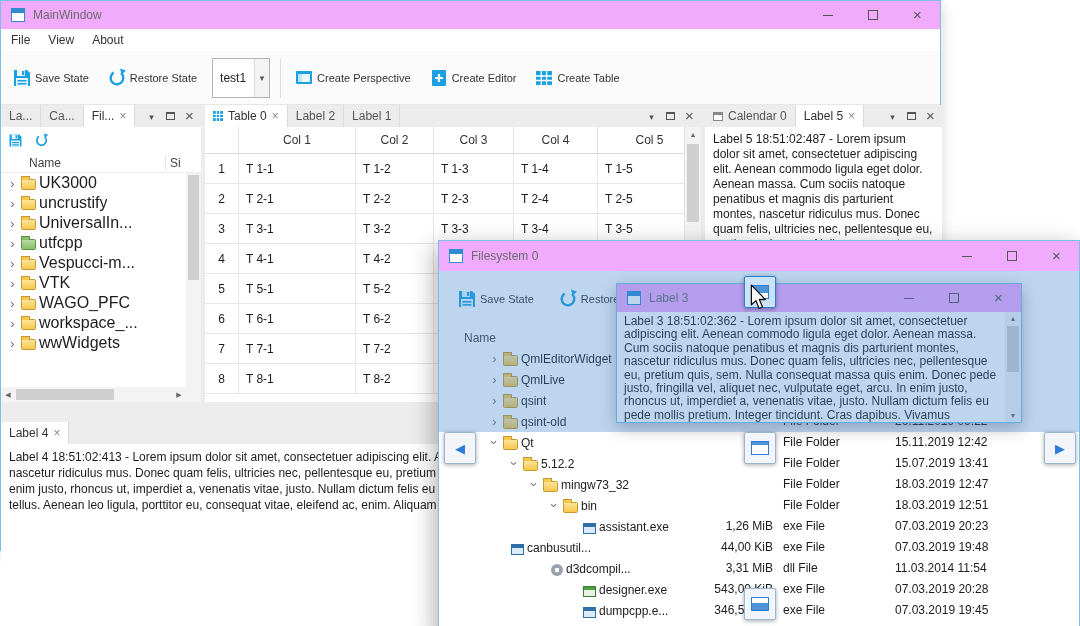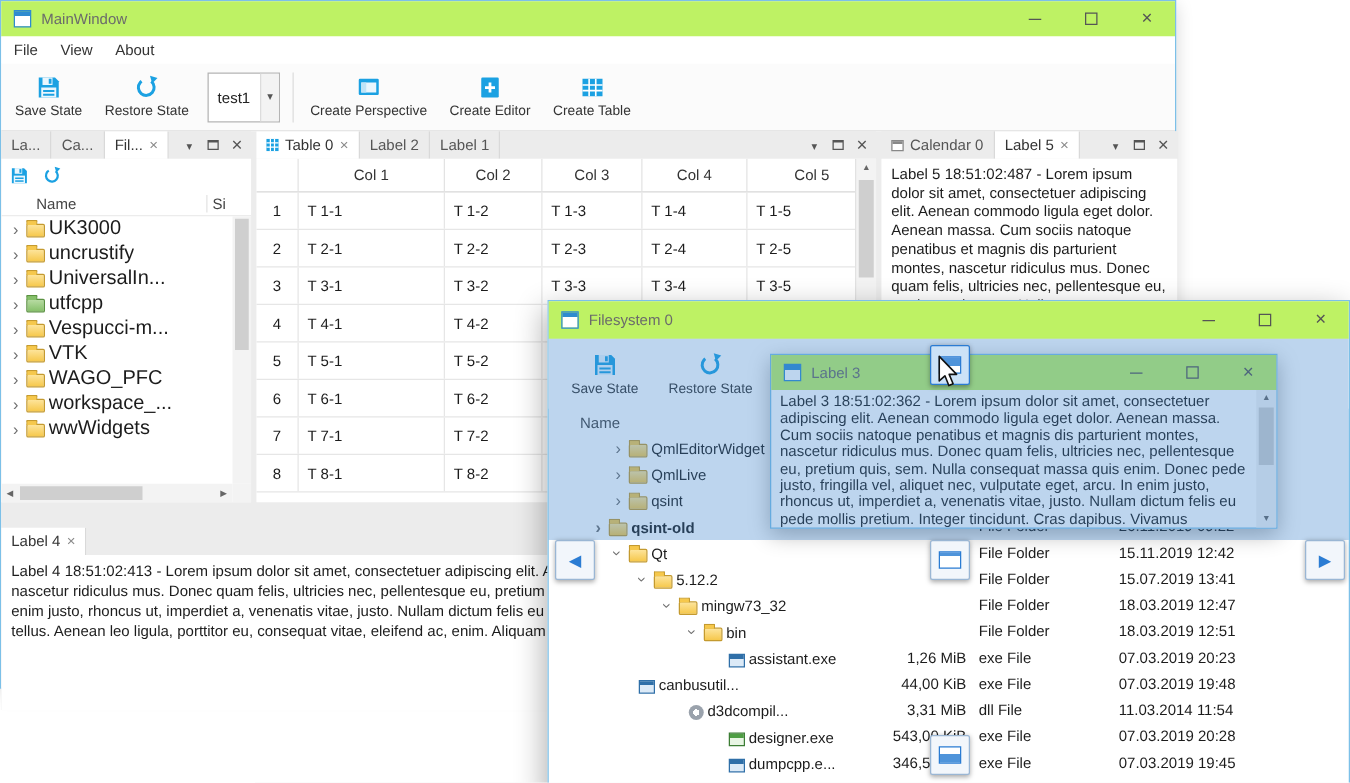--- a/index.html
+++ b/index.html
@@ -2,35 +2,35 @@
 <html><head>
 <meta charset="utf-8">
 <style>
 *{box-sizing:border-box;margin:0;padding:0}
 html,body{width:1080px;height:626px}
 body{font-family:"Liberation Sans","DejaVu Sans",sans-serif;background:#fff;overflow:hidden}
 .screen{position:relative;width:1080px;height:626px;background:#fff;overflow:hidden}
 
 
 .win{position:absolute;border:1px solid #7cc0e8;background:#fff}
-.titlebar{height:28px;display:flex;align-items:center;background:#bef264;padding-left:10px;gap:8px;position:relative}
+.titlebar{height:28px;display:flex;align-items:center;background:#f0abfc;padding-left:10px;gap:8px;position:relative}
 .t-title{font-size:12px;color:#6b6b6b;white-space:nowrap}
 .app-icon{width:14px;height:14px;border:1px solid #2e8bd0;background:linear-gradient(#2e8bd0 0 4px,#fff 4px);flex:0 0 14px}
 .win-controls{margin-left:auto;display:flex;height:100%}
 .wc{width:45px;display:flex;align-items:center;justify-content:center}
 .g-min{width:10px;height:1px;background:#555}
 .g-max{width:10px;height:10px;border:1px solid #555}
 .g-closex::before{content:"×";font-size:15px;color:#555;line-height:1}
 
 
 .main-win{left:0;top:0;width:941px;height:551px;box-shadow:0 4px 14px rgba(0,0,0,.18);z-index:10}
 .menubar{height:22px;display:flex;align-items:center;background:#fff;padding-left:1px}
 .menu-item{font-size:12px;color:#333;padding:3px 9px}
 .toolbar{height:54px;display:flex;align-items:center;background:#fbfbfb;border-bottom:1px solid #e6e6e6;padding:0 2px}
-.tb-btn{display:flex;flex-direction:column;align-items:center;justify-content:center;gap:3px;padding:3px 9px;font-size:11px;color:#333;height:50px;white-space:nowrap}
+.tb-btn{display:flex;align-items:center;justify-content:space-between;gap:3px;padding:3px 9px;font-size:11px;color:#333;height:50px;white-space:nowrap}
 .combo{height:40px;display:flex;align-items:center;border:1px solid #b4b4b4;background:#fff;margin:0 6px;padding-left:7px;font-size:12px;color:#222}
 .combo-arrow{width:15px;height:100%;display:flex;align-items:center;justify-content:center;margin-left:8px;background:#f3f3f3;border-left:1px solid #dcdcdc}
 .combo-arrow::before{content:"▾";font-size:9px;color:#555}
 .tb-sep{width:1px;height:40px;background:#ddd;margin:0 4px}
 
 
 .dock-area{position:absolute;left:0;top:104px;right:0;bottom:0;background:#ececec}
 .dock{position:absolute;display:flex;flex-direction:column;background:#ececec;overflow:hidden}
 .dock-tabbar{height:22px;flex:0 0 22px;display:flex;font-size:12px;color:#333;background:#ececec}
 .dock-tab{display:flex;align-items:center;gap:5px;padding:0 8px;border-right:1px solid #d9d9d9;white-space:nowrap}
@@ -566,21 +566,21 @@
             <span class="exp closed"></span>
             <i class="tree-icon folder"></i>
             <span class="tree-label">qsint</span>
           </div>
           <div class="fs-size"></div>
           <div class="fs-type"></div>
           <div class="fs-date"></div>
         </div>
 
         <div class="fs-row">
-          <div class="fs-name" style="padding-left: 34px; font-weight: bold;">
+          <div class="fs-name" style="padding-left: 50px;">
             <span class="exp closed"></span>
             <i class="tree-icon folder"></i>
             <span class="tree-label">qsint-old</span>
           </div>
           <div class="fs-size"></div>
           <div class="fs-type">File Folder</div>
           <div class="fs-date">26.11.2019 09:22</div>
         </div>
 
         <div class="fs-row">

